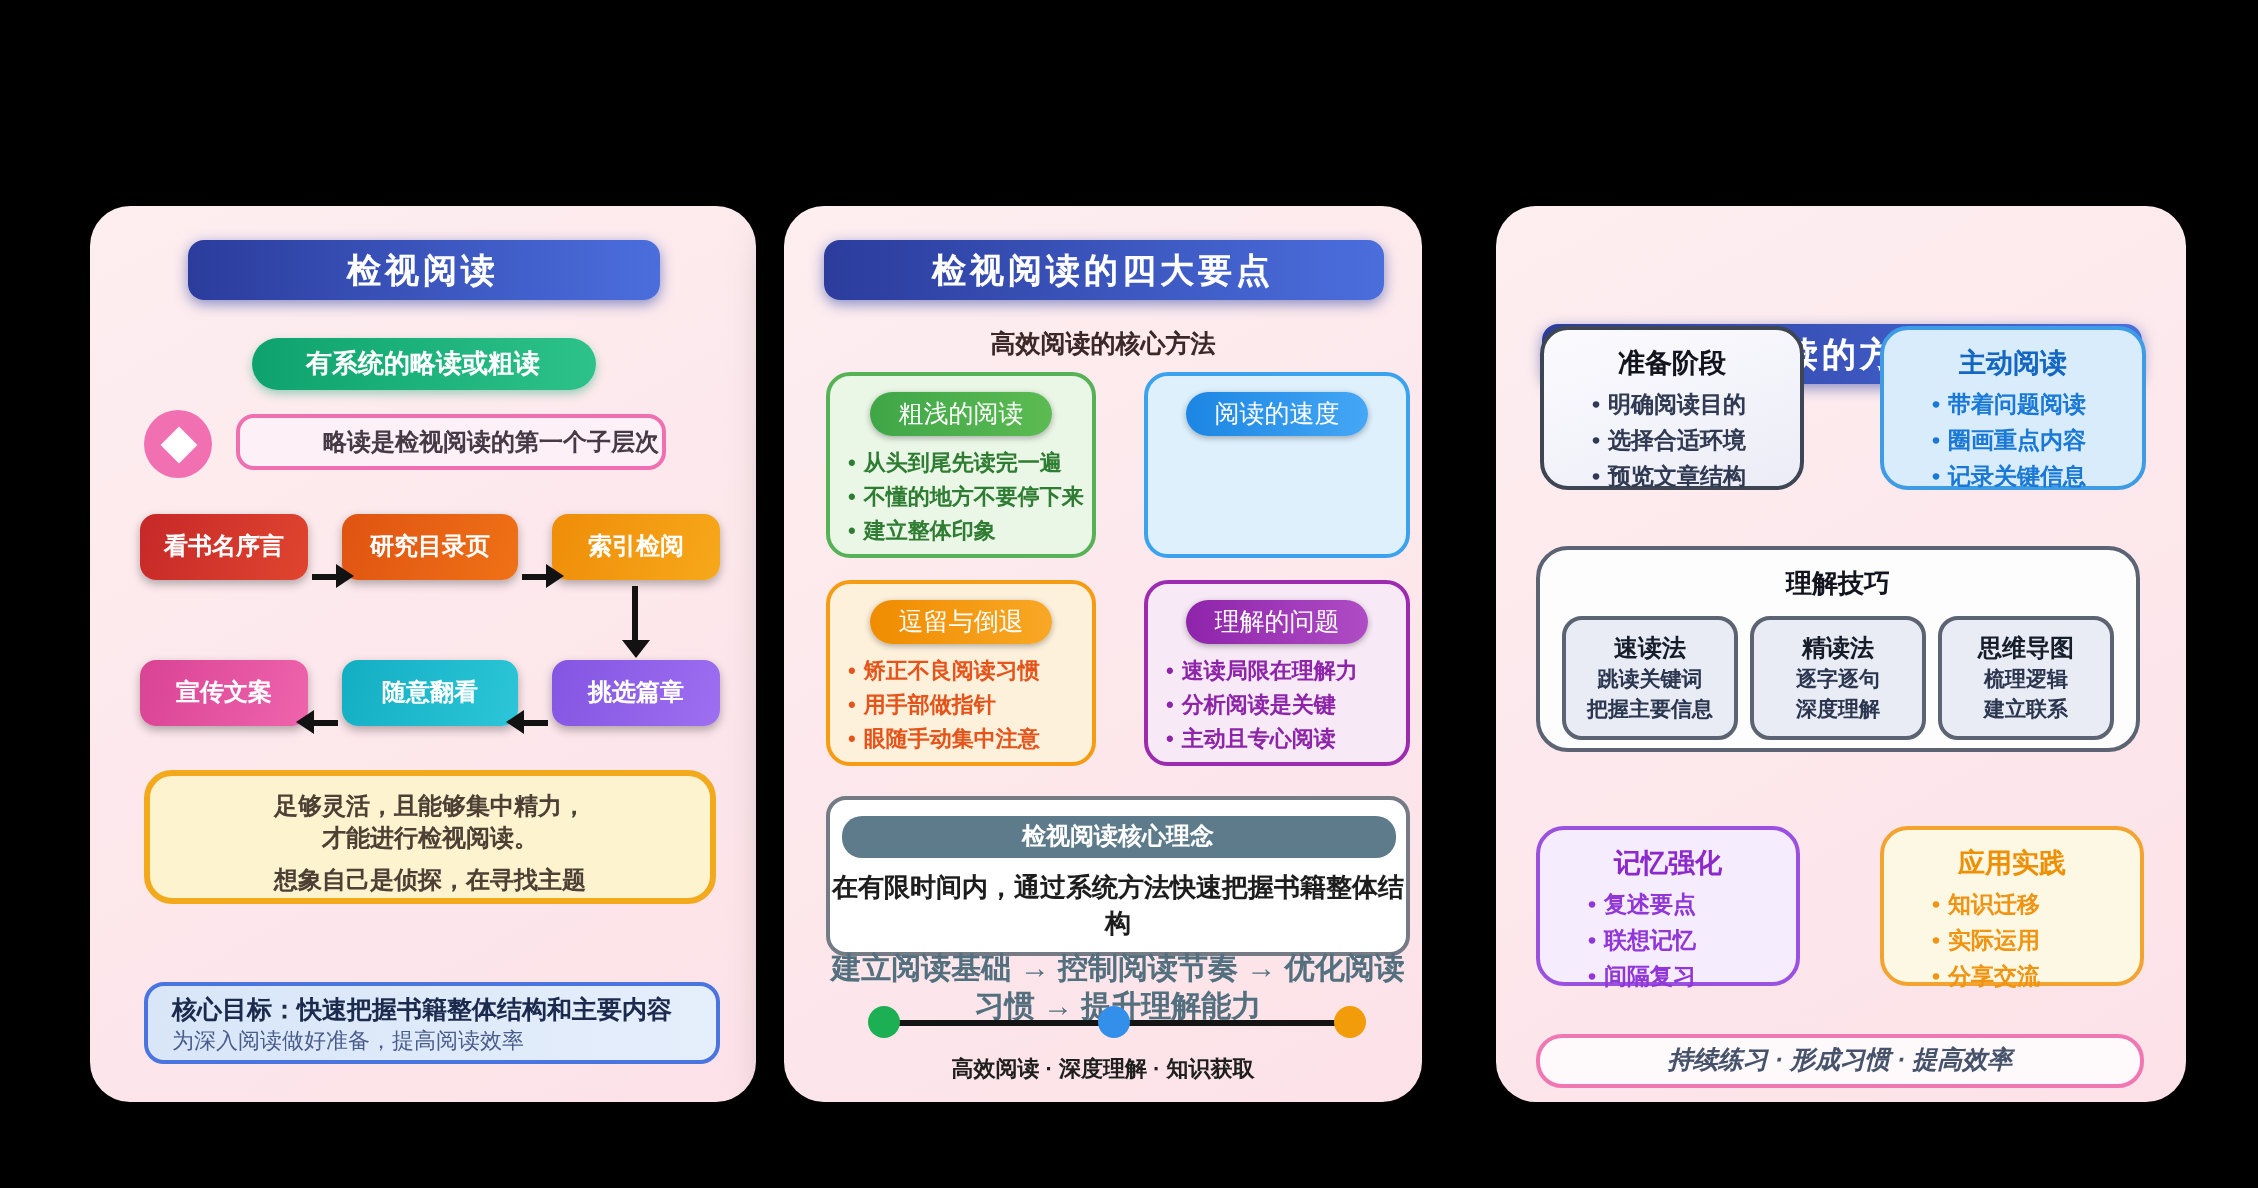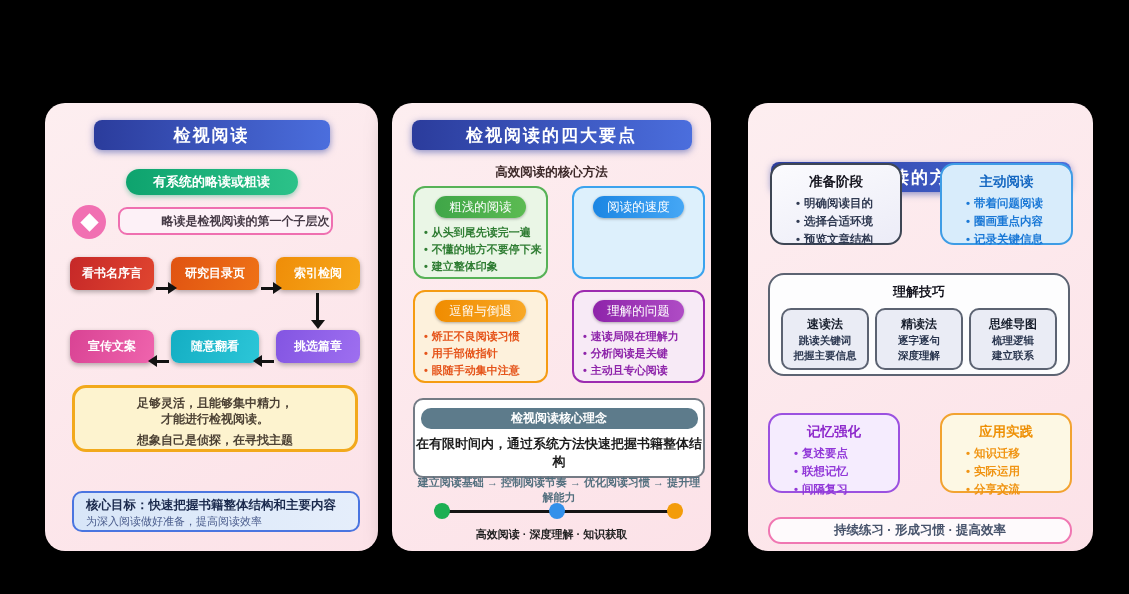--- a/index.html
+++ b/index.html
@@ -92,21 +92,21 @@
   .c-orange .bullet { color:#e5541a; }
   .c-purple { border-color:#9d2bb0; background:#f7eaf6; }
   .c-purple .hdr { background:linear-gradient(90deg,#8e24aa,#af4cc5); }
   .c-purple .bullet { color:#8e24aa; }
   .core-box { position:absolute; left:21px; top:295px; width:292px; height:80px;
               background:#fff; border:2px solid #747b85; border-radius:10px; }
   .core-hdr { margin:8px auto 0; width:277px; height:21px; background:#5d7b8b; border-radius:10px;
               color:#fff; font-weight:bold; font-size:12px;
               display:flex; align-items:center; justify-content:center; }
   .core-main { text-align:center; font-size:13px; font-weight:bold; color:#1d1d1d; margin-top:6px; }
-  .core-flow { text-align:center; font-size:11px; font-weight:bold; color:#54707f; margin-top:4px; }
+  .core-flow { text-align:center; font-size:15px; font-weight:bold; color:#54707f; margin-top:4px; }
   .timeline { position:absolute; left:42px; top:400px; width:249px; height:16px; }
   .tl-line { position:absolute; left:8px; right:8px; top:6.5px; height:3px; background:#141414; }
   .tl-dot { position:absolute; top:0; width:16px; height:16px; border-radius:50%; }
   .tl-dot.g { left:0;    background:#1daf53; }
   .tl-dot.b { left:115px; background:#3390ea; }
   .tl-dot.o { left:233px; background:#f39c0a; }
   .timeline-caption { position:absolute; top:424px; width:100%; text-align:center;
                       font-size:11px; font-weight:bold; color:#1f1f1f; }
 
   
@@ -129,21 +129,21 @@
   .sbox .l { text-align:center; font-size:10.5px; font-weight:bold; color:#2b3750; line-height:15px; }
   #card-memory   { left:20px;  top:310px; width:132px; height:80px;
                    border-color:#9b51e0; background:#f5ecfe; }
   #card-memory .hdr { color:#8d28cb; }   #card-memory .bullet { color:#9137d8; }
   #card-practice { left:192px; top:310px; width:132px; height:80px;
                    border-color:#f2a330; background:#fdf8e4; }
   #card-practice .hdr { color:#ee9006; } #card-practice .bullet { color:#f09413; }
   .footer-bar { position:absolute; left:20px; top:414px; width:304px; height:27px;
                 background:#fefafc; border:2.5px solid #f077b2; border-radius:13px;
                 display:flex; align-items:center; justify-content:center;
-                font-size:12.5px; font-weight:bold; color:#47536b; }
+                font-size:12.5px; font-weight:bold; color:#47536b;font-style:italic; }
 </style>
 </head>
 <body>
 
 <div class="stage">
 
   <div class="panel" id="panel-left">
     <div class="title-bar">检视阅读</div>
     <div class="green-pill">有系统的略读或粗读</div>
     <div class="diamond-circle">

